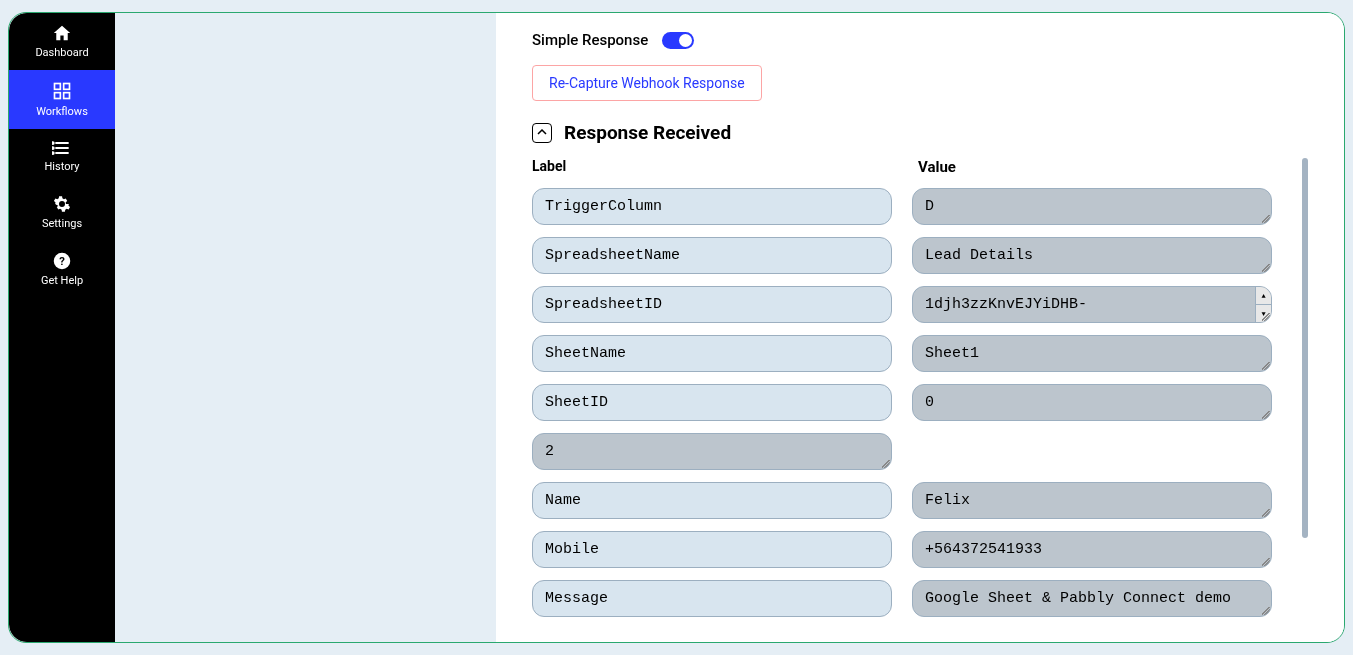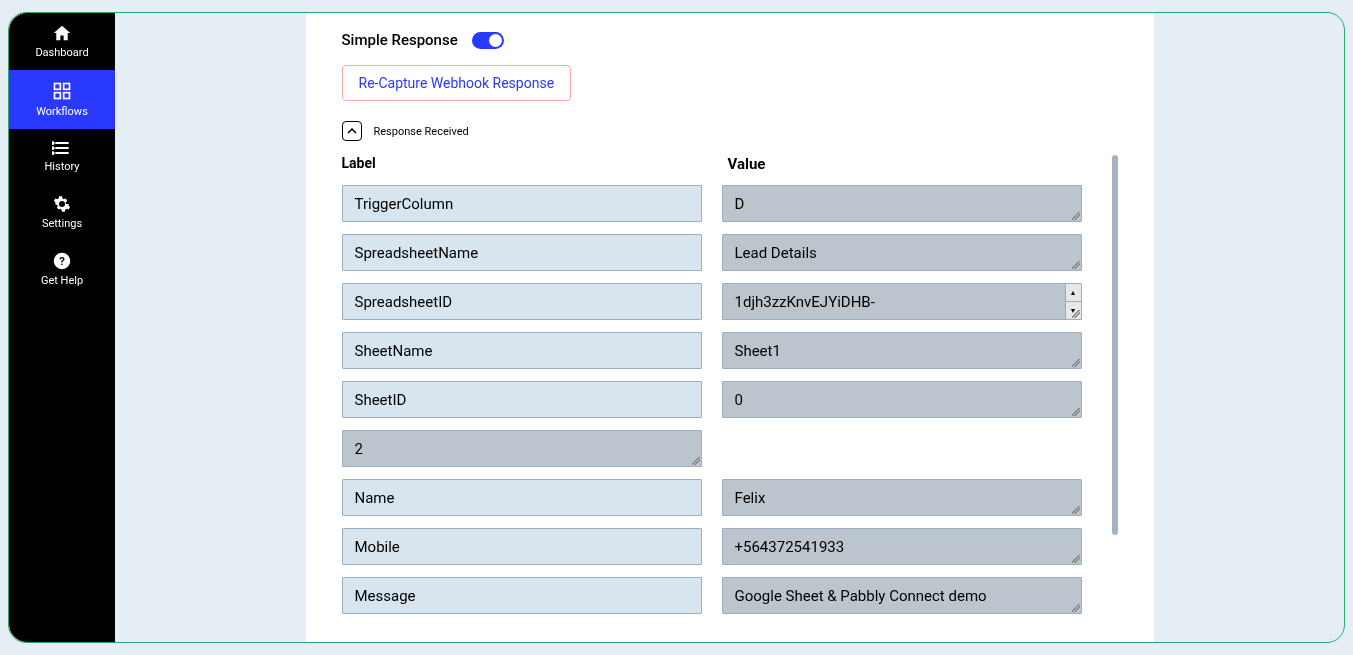--- a/index.html
+++ b/index.html
@@ -32,21 +32,21 @@
       color: #fff;
       cursor: pointer;
       font-size: 11px;
     }
     .sidebar-item.active { background: #2939ff; }
     .sidebar-item .icon { font-size: 18px; margin-bottom: 4px; display: flex; align-items: center; justify-content: center; }
     .sidebar-item .label { font-size: 11px; }
     .content-wrap {
       flex: 1;
       display: flex;
-      justify-content: center;
+      justify-content: flex-end;
       overflow: hidden;
     }
     .main-panel {
       width: 848px;
       background: #fff;
       height: 100%;
       padding: 18px 36px 0 36px;
       overflow: hidden;
       position: relative;
     }
@@ -96,21 +96,21 @@
       width: 20px;
       height: 20px;
       border: 1.5px solid #000;
       border-radius: 4px;
       display: flex;
       align-items: center;
       justify-content: center;
       cursor: pointer;
       font-size: 11px;
     }
-    .response-header .title { font-size: 11px; font-weight: 400; }
+    .response-header .title { font-size: 19px; font-weight: 700; }
     .table-area {
       position: relative;
     }
     .table-header {
       display: flex;
       gap: 20px;
       margin-bottom: 12px;
     }
     .col-label { width: 366px; font-size: 14px; font-weight: 700; }
     .col-value { width: 366px; font-size: 15px; font-weight: 700; }
@@ -120,28 +120,29 @@
       gap: 12px;
     }
     .row {
       display: flex;
       gap: 20px;
     }
     .cell {
       width: 360px;
       height: 37px;
       border: 1px solid #9cafc0;
-      border-radius: 1px;
+      border-radius: 12px;
       padding: 8px 12px;
       font-size: 15px;
       position: relative;
       overflow: hidden;
       white-space: nowrap;
       display: flex;
       align-items: center;
+      font-family: Liberation Mono, monospace;
     }
     .cell.label-cell { background: #d8e5ef; }
     .cell.value-cell { background: #bcc5cd; }
     .cell.value-cell::after {
       content: "";
       position: absolute;
       right: 1px;
       bottom: 1px;
       width: 8px;
       height: 8px;

